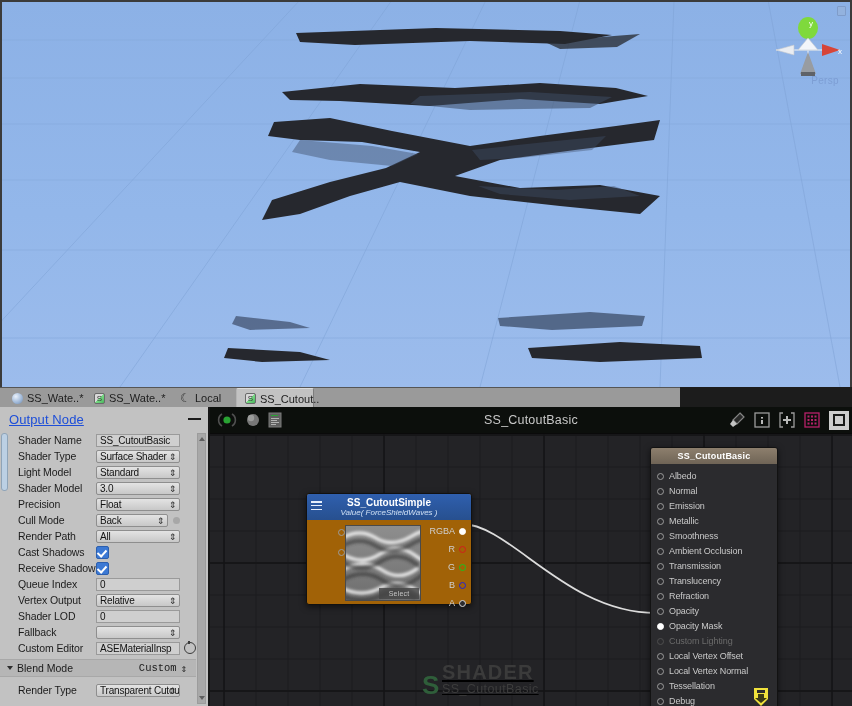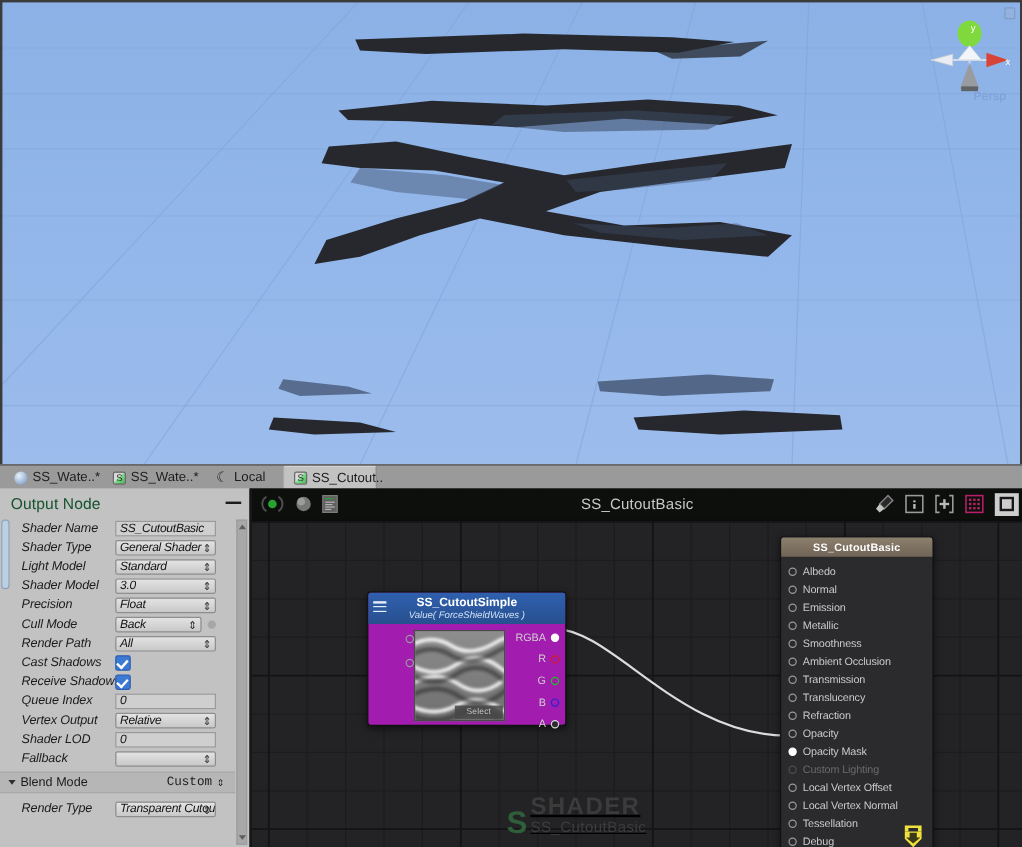--- a/index.html
+++ b/index.html
@@ -20,54 +20,54 @@
      border-right:2px solid #3b3b3b;pointer-events:none;}
 
   
   #gizmo{position:absolute;right:4px;top:4px;width:80px;height:84px;}
   #gizmo .persp{position:absolute;left:17px;bottom:2px;width:80px;text-align:center;
      font-size:10px;color:#7d9ed4;letter-spacing:.3px;}
   #gizmo .lock{position:absolute;right:2px;top:2px;width:7px;height:8px;
      background:#93b2de;border:1px solid #7f9cc9;border-radius:1px;}
 
   
-  #tabbar{position:absolute;left:0;top:387px;width:852px;height:20px;
+  #tabbar{position:absolute;left:0;top:387px;width:680px;height:20px;
      background:#9a9a9a;border-top:1px solid #555;}
   .tab{position:absolute;top:0;height:20px;display:flex;align-items:center;
        gap:4px;padding:0 8px;font-size:11px;color:#1d1d1d;box-sizing:border-box;}
   .tab.sel{background:#c2c2c2;border-top:1px solid #dcdcdc;
        border-left:1px solid #b4b4b4;border-right:1px solid #7d7d7d;
        border-radius:2px 2px 0 0;}
   .tabicon{width:11px;height:11px;border-radius:2px;flex:none;
        display:inline-block;}
   .ic-scene{border-radius:50%;
      background:radial-gradient(circle at 35% 32%,#eaf1fb,#9fb8d8 58%,#6d88ad);}
   .ic-shader{background:linear-gradient(135deg,#d9d9d9 0%,#d9d9d9 45%,#7ee08a 46%,#48b45c 100%);
      border:1px solid #6a6a6a;box-sizing:border-box;
      font-size:8px;color:#333;line-height:9px;text-align:center;}
   .ic-game{width:11px;height:11px;color:#2a2a2a;font-size:12px;line-height:11px;}
 
   
   #inspector{position:absolute;left:0;top:407px;width:208px;height:299px;
      background:#c2c2c2;overflow:hidden;}
   #insp-head{height:24px;display:flex;align-items:center;
      justify-content:space-between;padding:0 7px 0 9px;}
-  #insp-head .ttl{font-size:13px;color:#14532d;letter-spacing:.1px;}
+  #insp-head .ttl{font-size:13px;color:#1d4ed8;letter-spacing:.1px;text-decoration:underline;}
   #insp-head .minus{width:13px;height:2px;background:#1b1b1b;}
   .insp-body{position:relative;width:196px;}
   .foldout{display:flex;align-items:center;height:16px;
      background:#b6b6b6;border-top:1px solid #a8a8a8;border-bottom:1px solid #a8a8a8;
      padding-left:8px;font-size:10.5px;color:#1b1b1b;gap:5px;}
   .foldout .arrow{width:0;height:0;border-left:4.5px solid #2e2e2e;
      border-top:3.5px solid transparent;border-bottom:3.5px solid transparent;
      transform:rotate(90deg);flex:none;}
   .foldout .right{margin-left:auto;display:flex;align-items:center;gap:4px;
      padding-right:9px;font-size:10.5px;color:#1b1b1b;font-family:Liberation Mono, monospace;}
   .row{display:flex;align-items:center;height:14px;margin-top:2px;
-       padding-left:18px;font-size:10.5px;color:#1b1b1b;font-style:italic;}
+       padding-left:18px;font-size:10.5px;color:#1b1b1b;}
   .row .lbl{width:78px;flex:none;white-space:nowrap;letter-spacing:-.1px;}
   .field{height:13px;box-sizing:border-box;font-size:10px;color:#121212;
      display:flex;align-items:center;padding:0 3px;letter-spacing:-.2px;
      white-space:nowrap;overflow:hidden;}
   .f-text{width:84px;background:#cfcfcf;border:1px solid #9a9a9a;}
   .f-pop{width:84px;background:linear-gradient(180deg,#e3e3e3,#c8c8c8);
      border:1px solid #8e8e8e;border-radius:2px;position:relative;}
   .f-pop .ar{position:absolute;right:3px;top:1px;font-size:9px;line-height:10px;
      color:#2b2b2b;}
   .f-pop.dim{color:#6f6f6f;}
@@ -109,21 +109,21 @@
   #watermark .wm1{font-size:20px;font-weight:bold;color:#3b3b3b;
      letter-spacing:1.2px;line-height:20px;}
   #watermark .wm2{font-size:12.5px;color:#3d3d3d;letter-spacing:.4px;
      line-height:14px;}
   #wm-logo{position:absolute;left:212px;bottom:8px;font-size:26px;
      color:#2f5e3a;font-weight:bold;line-height:26px;z-index:1;}
 
   
   .node{position:absolute;border-radius:3px;
      box-shadow:0 2px 6px rgba(0,0,0,.55);z-index:3;}
-  #node-tex{left:96px;top:86px;width:164px;background:#a21caf;
+  #node-tex{left:96px;top:86px;width:164px;background:#a16207;
      border:1px solid #111;}
   #tex-head{height:26px;background:linear-gradient(180deg,#2f5fae,#27508f);
      border-radius:2px 2px 0 0;position:relative;
      display:flex;flex-direction:column;align-items:center;justify-content:center;}
   #tex-head .t1{font-size:10px;font-weight:bold;color:#fff;line-height:11px;}
   #tex-head .t2{font-size:8px;font-style:italic;color:#cfe0f5;line-height:9px;}
   #tex-head .burger{position:absolute;left:4px;top:7px;width:11px;height:9px;
      display:flex;flex-direction:column;justify-content:space-between;}
   #tex-head .burger i{display:block;height:1.5px;background:#e6eefb;}
   #tex-body{position:relative;height:84px;}
@@ -261,21 +261,21 @@
     <div class="insp-body">
 
 
       <div class="row">
         <span class="lbl">Shader Name</span>
         <span class="field f-text">SS_CutoutBasic</span>
       </div>
       <div class="row">
         <span class="lbl">Shader Type</span>
         <span class="field f-pop">
-          <span>General Shader</span>
+          <span>Surface Shader</span>
           <span class="ar">⇕</span>
         </span>
       </div>
       <div class="row">
         <span class="lbl">Light Model</span>
         <span class="field f-pop">
           <span>Standard</span>
           <span class="ar">⇕</span>
         </span>
       </div>
@@ -330,20 +330,25 @@
       <div class="row">
         <span class="lbl">Shader LOD</span>
         <span class="field f-text">0</span>
       </div>
       <div class="row">
         <span class="lbl">Fallback</span>
         <span class="field f-pop dim">
           <span></span>
           <span class="ar">⇕</span>
         </span>
+      </div>
+      <div class="row">
+        <span class="lbl">Custom Editor</span>
+        <span class="field f-text">ASEMaterialInsp</span>
+        <span class="gearmini"></span>
       </div>
 
       <div class="foldout" style="margin-top:4px;">
         <span class="arrow"></span>
         <span>Blend Mode</span>
         <span class="right">
           <span>Custom</span>
           <span>⇕</span>
         </span>
       </div>

